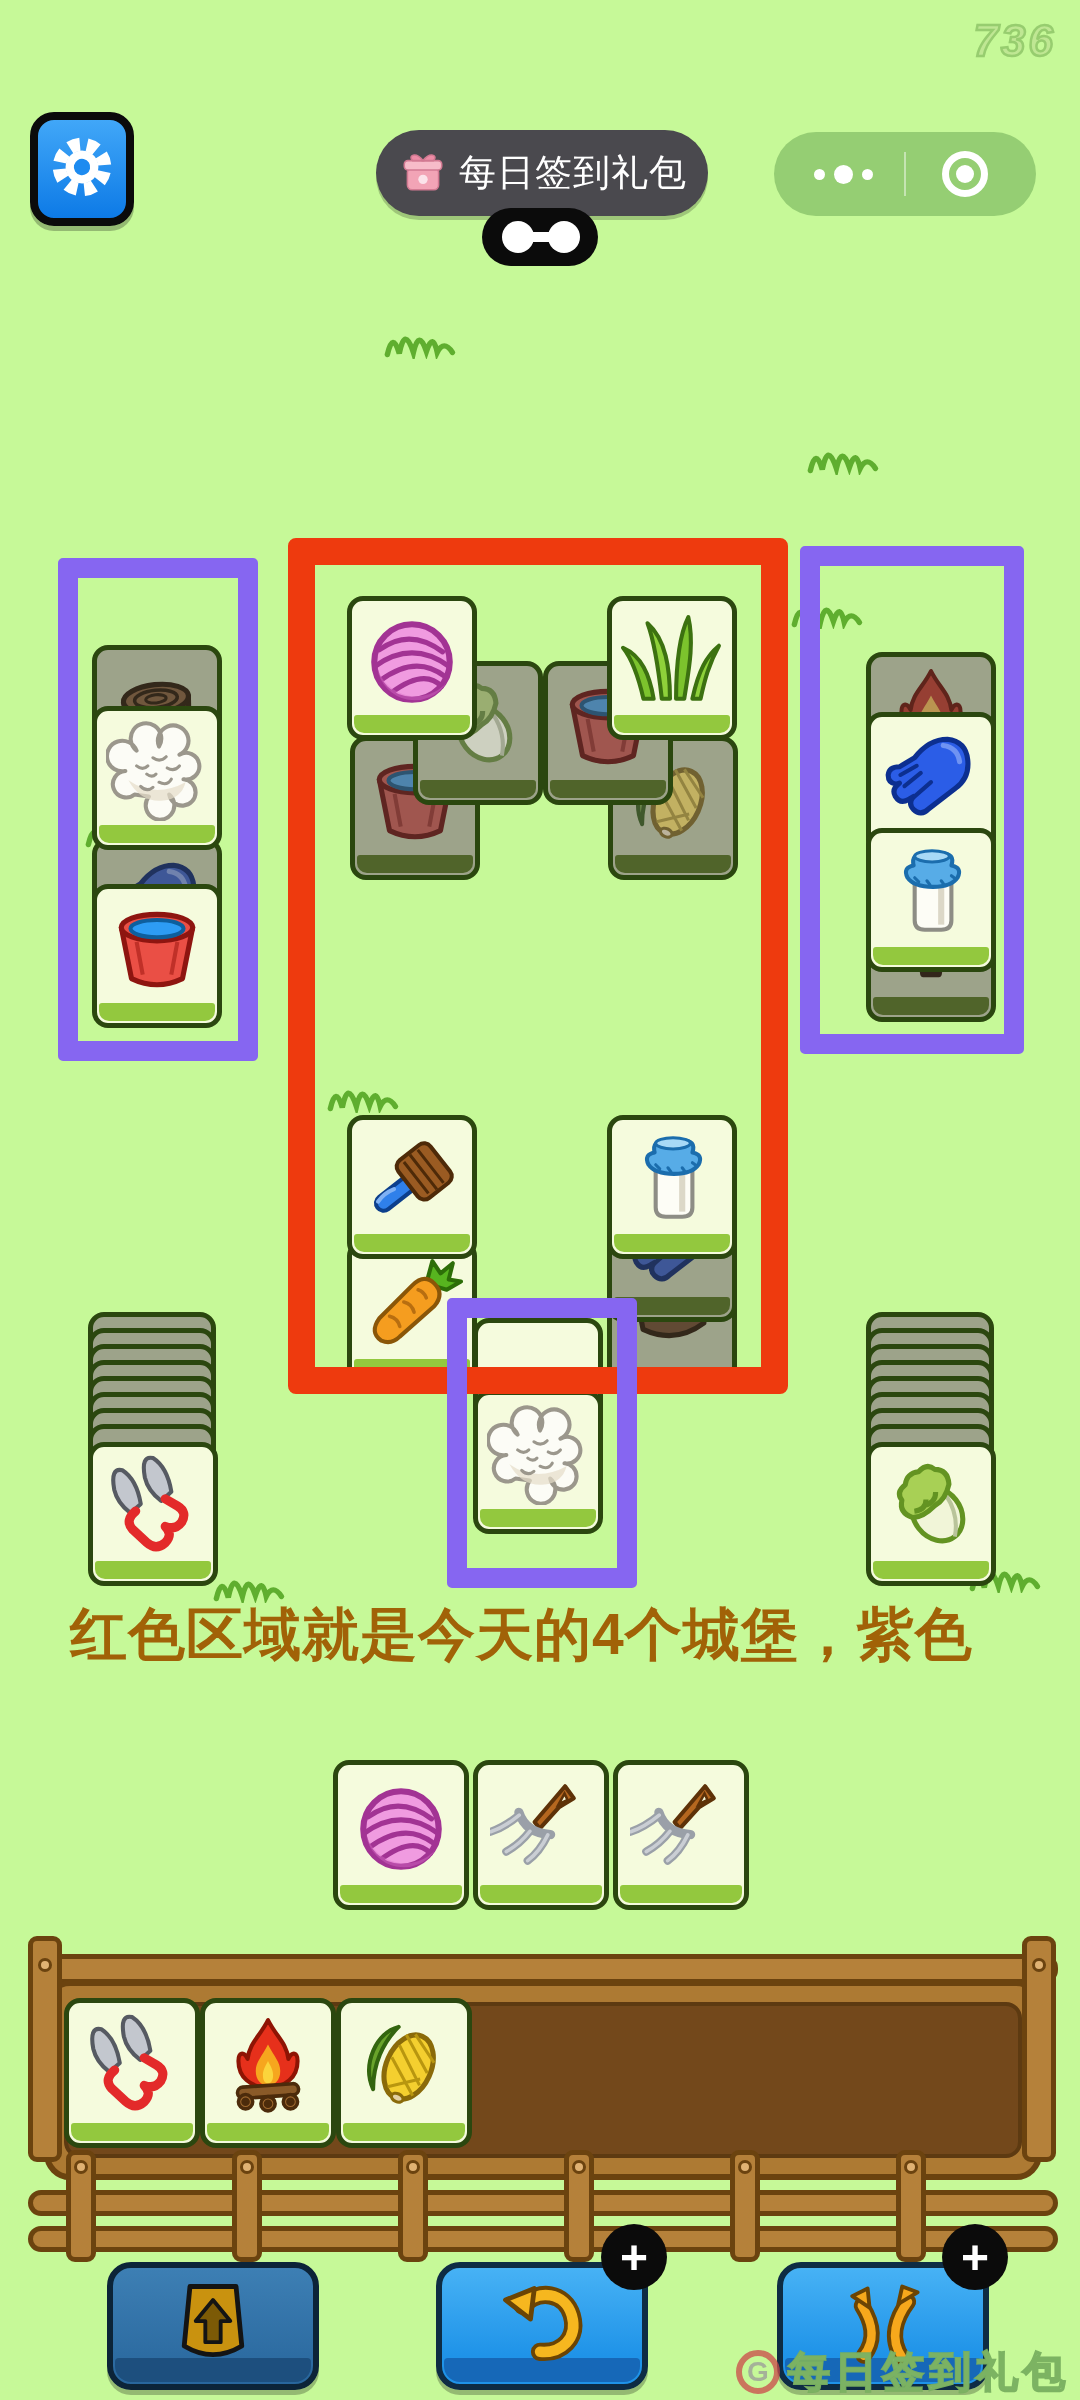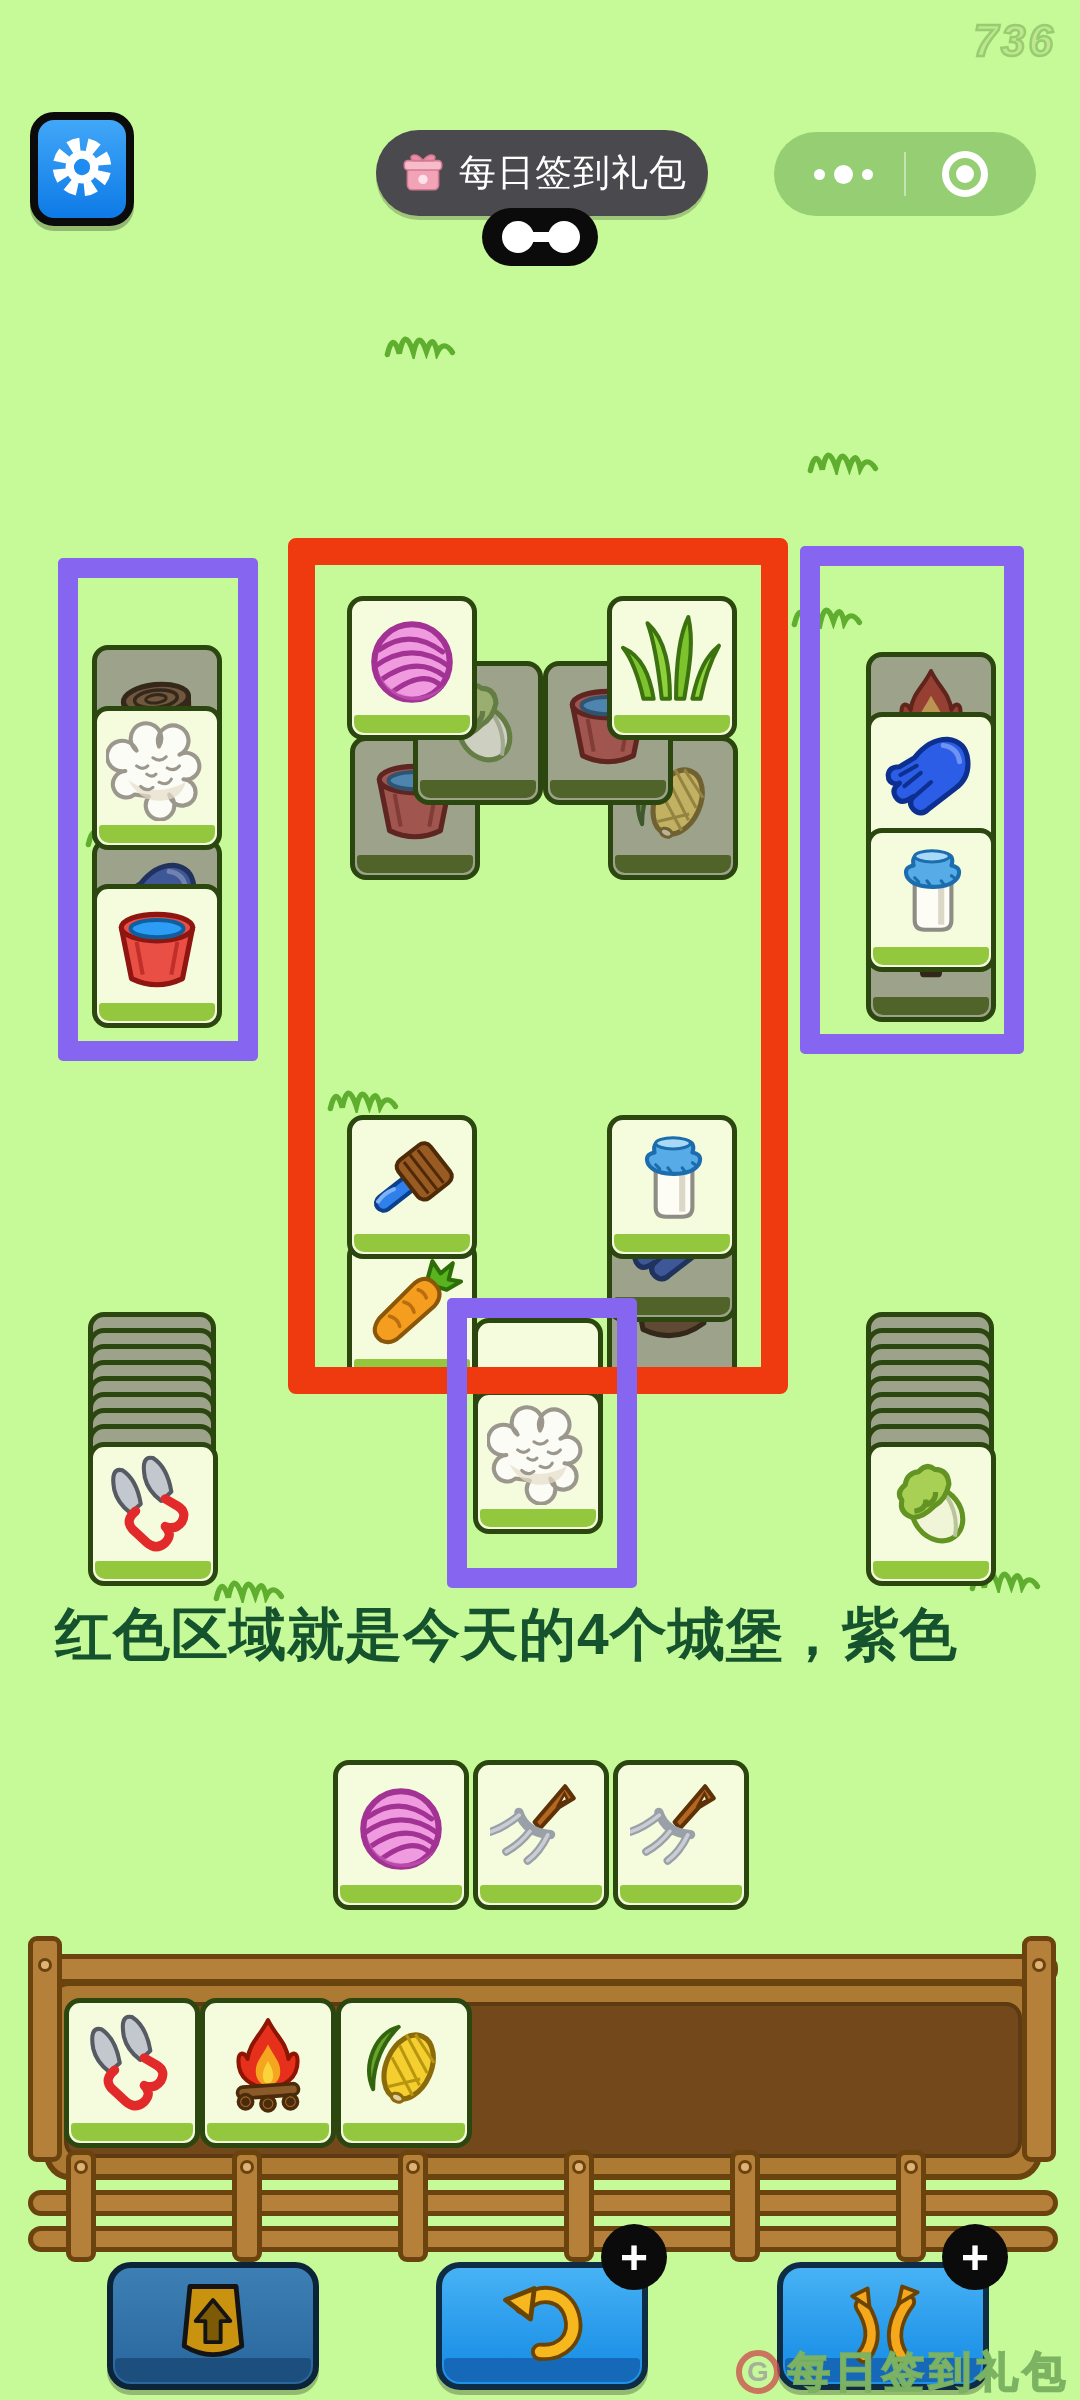--- a/index.html
+++ b/index.html
@@ -44,21 +44,21 @@
     border-radius:16px 16px 0 0;}
   .frame{position:absolute;}
   #red-frame{left:288px;top:538px;width:500px;height:856px;border:27px solid #ee3a0e;border-radius:8px;z-index:12;}
   .purple{border:20px solid #8666f1;border-radius:5px;z-index:13;}
   #purple-left{left:58px;top:558px;width:200px;height:503px;}
   #purple-right{left:800px;top:546px;width:224px;height:508px;}
   #purple-bottom{left:447px;top:1298px;width:190px;height:290px;}
   .tuft{position:absolute;z-index:1;width:76px;height:38px;}
 
   
-  #annotation{position:absolute;left:55px;top:1596px;z-index:14;color:#14532d;
+  #annotation{position:absolute;left:70px;top:1596px;z-index:14;color:#a16207;
     font-size:57px;font-weight:800;line-height:1.35;letter-spacing:1px;}
 
   
   .wood{background:#b5813a;border:5px solid #6b430f;position:absolute;}
   #tray-main{position:absolute;left:44px;top:1980px;width:998px;height:200px;border-radius:26px;
     background:#ad7a33;border:6px solid #6b430f;z-index:3;}
   #tray-inner{position:absolute;left:64px;top:2002px;width:958px;height:156px;border-radius:16px;
     background:#73481b;border:4px solid #5d3a11;z-index:3;}
   .rail{border-radius:14px;z-index:2;}
   .post{border-radius:9px;z-index:4;}

